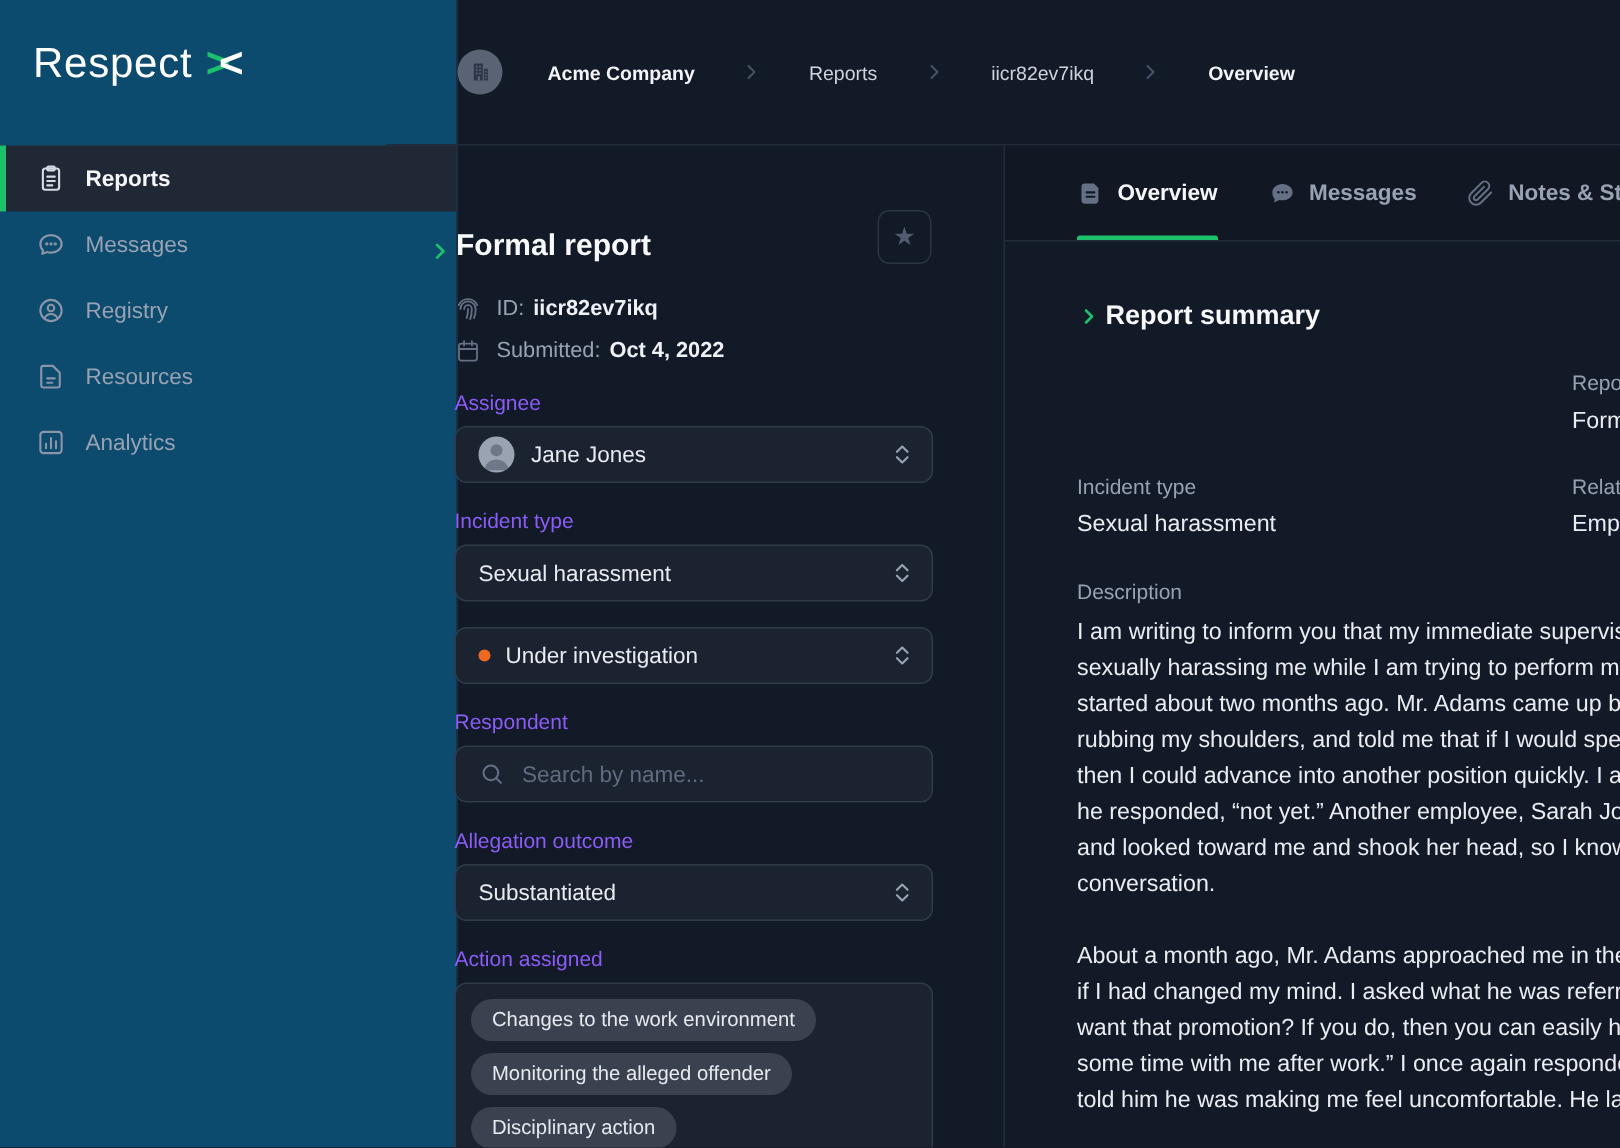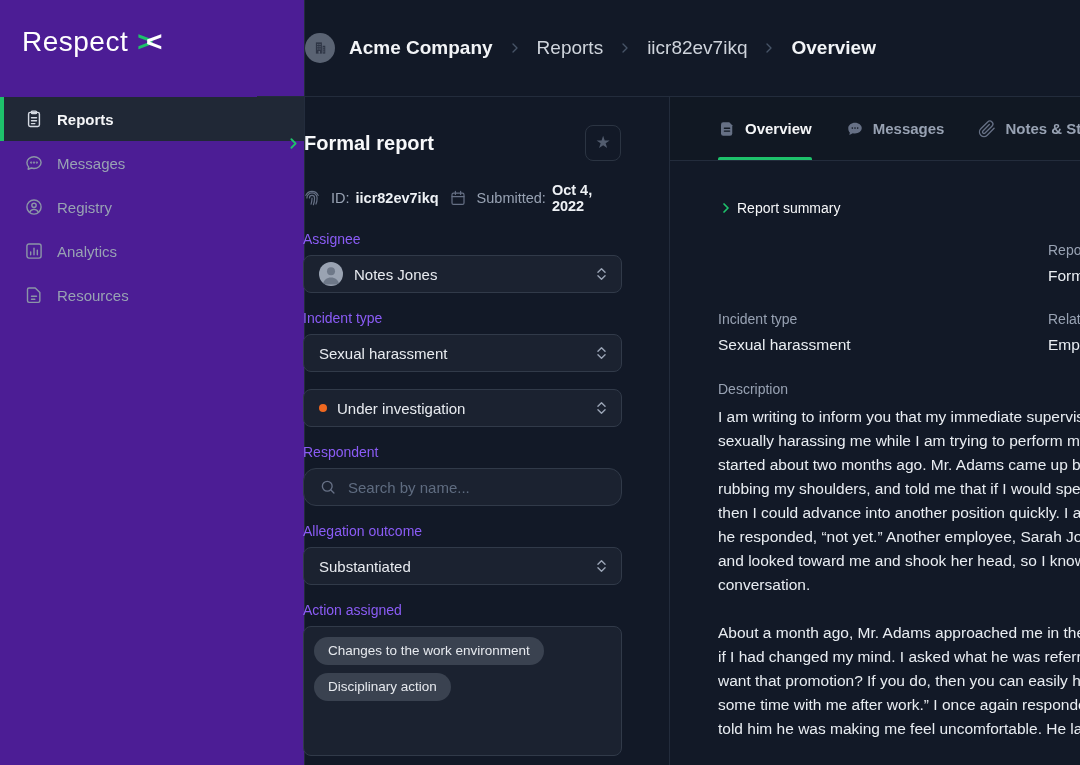--- a/index.html
+++ b/index.html
@@ -9,21 +9,21 @@
     background:#121927;
     font-family:"Liberation Sans", sans-serif;
     color:#e9edf2;
     -webkit-font-smoothing:antialiased;
   }
   svg { display:block; }
 
   
   .sidebar {
     position:absolute; left:0; top:0; width:305px; height:765px;
-    background:#4c1d95; border-right:1px solid #232c3c;
+    background:#0c4a6e; border-right:1px solid #232c3c;
   }
   .logo { position:absolute; left:22px; top:26px; font-size:28px; font-weight:400; color:#ffffff; letter-spacing:.5px; display:flex; align-items:center; }
   .logo .mark { margin-left:9px; font-weight:600; display:flex; }
   .logo .mark-g { color:#1ec16b; }
   .logo .mark-w { color:#ffffff; margin-left:-8px; }
   .nav { position:absolute; left:0; top:97px; width:100%; }
   .nav-item {
     position:relative; height:44px; display:flex; align-items:center;
     padding-left:24px; gap:13px; color:#98a2b3; font-size:15px; cursor:pointer;
   }
@@ -32,58 +32,58 @@
   .nav-item.active .nicon { color:#d6dbe4; }
   .nav-item.active::before {
     content:""; position:absolute; left:0; top:0; bottom:0; width:4px; background:#1ec16b;
   }
 
   
   .header {
     position:absolute; left:257px; top:0; width:823px; height:97px;
     border-bottom:1px solid #232c3c; display:flex; align-items:center; padding-left:48px;
   }
-  .crumbs { display:flex; align-items:center; gap:14px; font-size:19px; }
+  .crumbs { display:flex; align-items:center; gap:30px; font-size:13px; }
   .crumb-avatar { width:30px; height:30px; border-radius:50%; background:#5a6373; display:flex; align-items:center; justify-content:center; }
   .crumb-strong { color:#f2f4f7; font-weight:700; }
   .crumb { color:#cfd4dc; }
 
   
   .middle {
     position:absolute; left:257px; top:97px; width:413px; height:668px;
     border-right:1px solid #232c3c; padding:0 48px 0 28px;
   }
-  .mp-head { margin-top:28px; margin-left:0; display:flex; align-items:center; position:relative; height:36px; }
+  .mp-head { margin-top:43px; margin-left:0; display:flex; align-items:flex-end; position:relative; height:36px; }
   .mp-head .chev { margin-top:1px; }
   .mp-title { font-size:20px; font-weight:700; color:#f7f8fa; margin-left:2px; }
   .star-btn {
     position:absolute; right:0; top:0; width:36px; height:36px;
     border:1px solid #2b3442; border-radius:8px; background:transparent;
     color:#525c6e; font-size:17px; line-height:34px; text-align:center; cursor:pointer;
   }
-  .meta { margin-top:21px; margin-left:18px; display:flex; flex-direction:row; gap:10px; }
+  .meta { margin-top:21px; margin-left:18px; display:flex; flex-direction:column; gap:10px; }
   .meta-row { display:flex; align-items:center; gap:10px; font-size:14.5px; color:#98a2b3; }
   .meta-row b { color:#eef1f5; font-weight:700; margin-left:-4px; }
   .meta-row .micon { color:#667085; }
 
   .fields { margin-left:18px; width:319px; }
   .fgroup { margin-top:17px; }
   .flabel { font-size:14px; color:#8b5cf6; font-weight:500; margin-bottom:8px; }
   .control {
     position:relative; height:38px; border:1px solid #313a49; border-radius:8px;
     background:#1b2230; display:flex; align-items:center; padding:0 38px 0 15px;
     font-size:15px; color:#e8ebf0; cursor:pointer;
   }
   .control .updown { position:absolute; right:11px; top:50%; transform:translateY(-50%); color:#98a2b3; }
   .avatar {
     width:24px; height:24px; border-radius:50%; background:#9aa3b2;
     overflow:hidden; margin-right:11px; flex:0 0 auto;
   }
   .status-dot { width:8px; height:8px; border-radius:50%; background:#ef6820; margin-right:10px; flex:0 0 auto; }
-  .search-ctl { color:#5f6c80; cursor:text;border-radius:13px; }
+  .search-ctl { color:#5f6c80; cursor:text; }
   .search-ctl input {
     border:none; outline:none; background:transparent; font-size:15px;
     font-family:"Liberation Sans", sans-serif; color:#e8ebf0; width:100%;
   }
   .search-ctl input::placeholder { color:#5f6c80; }
   .search-ctl .sicon { color:#667085; margin-right:11px; flex:0 0 auto; }
   .multiselect {
     position:relative; min-height:130px; border:1px solid #313a49; border-radius:8px;
     background:#1b2230; padding:10px 38px 10px 10px; display:flex; flex-direction:column;
     gap:8px; align-items:flex-start; cursor:pointer;
@@ -99,21 +99,21 @@
     height:64px; border-bottom:1px solid #232c3c; background:#111823;
     display:flex; align-items:stretch; padding-left:48px; gap:34px;
   }
   .tab { position:relative; display:flex; align-items:center; gap:9px; font-size:15px; color:#98a2b3; font-weight:600; cursor:pointer; }
   .tab .ticon { color:#667085; }
   .tab.active { color:#f5f6f8; font-weight:700; }
   .tab.active::after { content:""; position:absolute; left:0; right:0; bottom:0; height:3px; background:#1ec16b; border-radius:2px 2px 0 0; }
 
   .rp-content { padding-left:48px; }
   .rp-head { margin-top:39px; display:flex; align-items:center; }
-  .rp-title { font-size:14px; font-weight:400; color:#f7f8fa; margin-left:3px; }
+  .rp-title { font-size:18px; font-weight:700; color:#f7f8fa; margin-left:3px; }
   .sum-row { display:flex; margin-top:26px; }
   .sum-row:first-of-type { margin-top:34px; }
   .sum-col1 { width:330px; flex:0 0 auto; }
   .slabel { font-size:14px; color:#98a2b3; margin-bottom:9px; }
   .sval { font-size:15.5px; color:#e9edf2; }
   .desc-label { margin-top:27px; font-size:14px; color:#98a2b3; }
   .para { margin-top:8px; }
   .para + .para { margin-top:24px; }
   .dline { font-size:15.5px; line-height:24px; color:#e9edf2; white-space:nowrap; }
   .chev { flex:0 0 auto; }
@@ -157,34 +157,34 @@
             <circle cx="12" cy="12" r="8.5"></circle>
             <circle cx="12" cy="10" r="2.6"></circle>
             <path d="M6.8 18.3c1-2.2 2.9-3.5 5.2-3.5s4.2 1.3 5.2 3.5"></path>
           </svg>
       </span>
       <span>Registry</span>
     </div>
     <div class="nav-item">
       <span class="nicon">
         <svg width="20" height="20" viewBox="0 0 24 24" fill="none" stroke="currentColor" stroke-width="1.7" stroke-linecap="round" stroke-linejoin="round">
-            <rect x="3.5" y="3.5" width="17" height="17" rx="2.5"></rect>
-            <path d="M8 16.5v-3.5M12 16.5v-8M16 16.5v-5.5"></path>
-          </svg>
-      </span>
-      <span>Analytics</span>
+            <path d="M6 3.5h7.5L19 9v10a1.8 1.8 0 0 1-1.8 1.8H6A1.8 1.8 0 0 1 4.2 19V5.3A1.8 1.8 0 0 1 6 3.5Z"></path>
+            <path d="M9 13.5h6M9 17h4"></path>
+          </svg>
+      </span>
+      <span>Resources</span>
     </div>
     <div class="nav-item">
       <span class="nicon">
         <svg width="20" height="20" viewBox="0 0 24 24" fill="none" stroke="currentColor" stroke-width="1.7" stroke-linecap="round" stroke-linejoin="round">
-            <path d="M6 3.5h7.5L19 9v10a1.8 1.8 0 0 1-1.8 1.8H6A1.8 1.8 0 0 1 4.2 19V5.3A1.8 1.8 0 0 1 6 3.5Z"></path>
-            <path d="M9 13.5h6M9 17h4"></path>
-          </svg>
-      </span>
-      <span>Resources</span>
+            <rect x="3.5" y="3.5" width="17" height="17" rx="2.5"></rect>
+            <path d="M8 16.5v-3.5M12 16.5v-8M16 16.5v-5.5"></path>
+          </svg>
+      </span>
+      <span>Analytics</span>
     </div>
   </nav>
 </aside>
 
 <header class="header">
   <div class="crumbs">
     <span class="crumb-avatar">
       <svg width="18" height="18" viewBox="0 0 24 24" fill="#2e3545">
           <path d="M6.5 4.5h8v15h-8z"></path>
           <path d="M15.5 9h3.5v10.5h-3.5z"></path>
@@ -264,21 +264,21 @@
 
     <div class="fgroup">
       <div class="flabel">Assignee</div>
       <div class="control">
         <span class="avatar">
           <svg width="24" height="24" viewBox="0 0 24 24" fill="#6e7888">
               <circle cx="12" cy="9.2" r="4"></circle>
               <path d="M3.8 22.5c.8-4.6 4.1-7.1 8.2-7.1s7.4 2.5 8.2 7.1z"></path>
             </svg>
         </span>
-        <span>Notes Jones</span>
+        <span>Jane Jones</span>
         <span class="updown">
             <svg width="17" height="17" viewBox="0 0 24 24" fill="none" stroke="currentColor" stroke-width="2" stroke-linecap="round" stroke-linejoin="round">
               <path d="m7 9.5 5-5 5 5"></path>
               <path d="m7 14.5 5 5 5-5"></path>
             </svg>
           </span>
       </div>
     </div>
 
     <div class="fgroup">
@@ -330,20 +330,21 @@
               <path d="m7 14.5 5 5 5-5"></path>
             </svg>
           </span>
       </div>
     </div>
 
     <div class="fgroup">
       <div class="flabel">Action assigned</div>
       <div class="multiselect">
         <span class="chip">Changes to the work environment</span>
+        <span class="chip">Monitoring the alleged offender</span>
         <span class="chip">Disciplinary action</span>
 
       </div>
     </div>
   </div>
 </section>
 
 <section class="rightp">
   <div class="tabbar">
     <div class="tab active">

